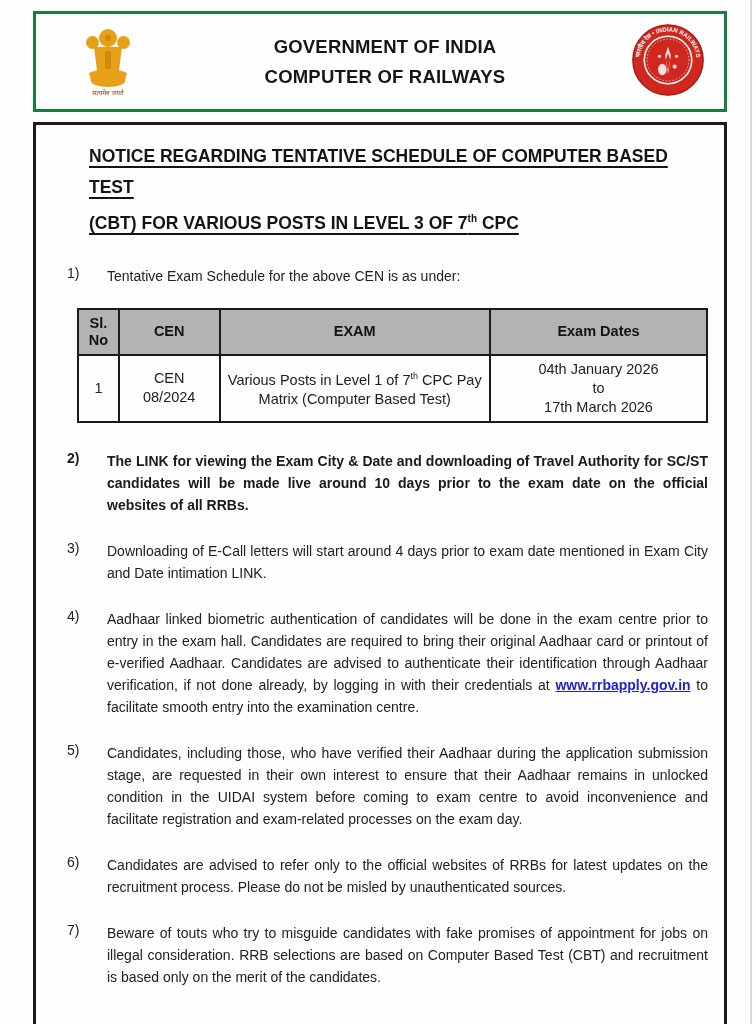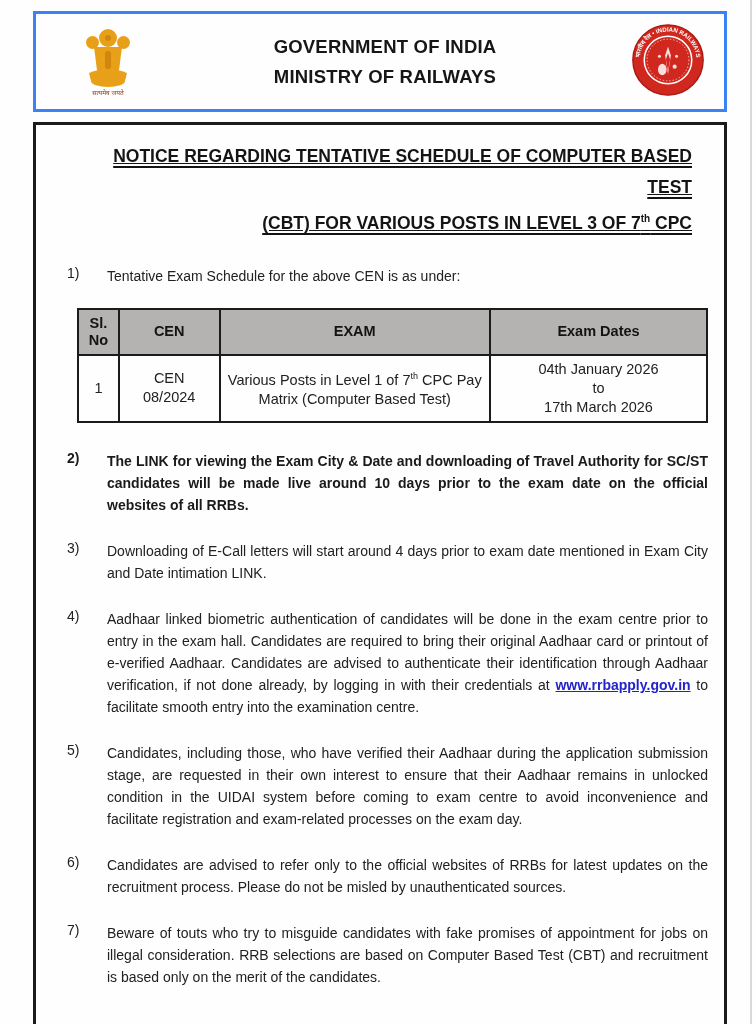--- a/index.html
+++ b/index.html
@@ -13,40 +13,40 @@
   }
   .page { position: relative; width: 756px; height: 1024px; background: #fefefe; }
   .scan-edge {
     position: absolute; right: 4px; top: 0; width: 2px; height: 100%;
     background: #d9d9d9;
   }
 
   
   .header-box {
     position: absolute; left: 33px; top: 11px; width: 694px; height: 101px;
-    border: 3px solid #3b82f6;
+    border: 3px solid #15803d;
     display: flex; align-items: center;
     background: #fefefe;
   }
   .emblem-wrap { margin-left: 40px; width: 64px; text-align: center; flex: none; }
   .emblem-wrap svg { display: block; margin: 0 auto; }
   .emblem-caption { font-size: 6.5px; color: #9b3a16; line-height: 8px; white-space: nowrap; }
   .header-titles { flex: 1; text-align: center; font-weight: bold; font-size: 18.5px; line-height: 30px; letter-spacing: 0.2px; color: #161616; }
   .rail-logo-wrap { margin-right: 14px; width: 80px; flex: none; }
 
   
   .main-box {
     position: absolute; left: 33px; top: 122px; width: 694px; height: 940px;
     border: 3px solid #1b1b1b;
     background: #fefefe;
     padding: 14px 14px 0 31px;
   }
   .notice-title {
-    text-align: right; font-weight: bold; font-size: 17.5px; line-height: 31px;
-    color: #141414; margin: 2px 18px 0 22px; text-decoration: underline;
+    text-align: left; font-weight: bold; font-size: 17.5px; line-height: 31px;
+    color: #141414; margin: 2px 18px 0 22px;
   }
   .notice-title .tline { text-decoration: underline; text-decoration-thickness: 2px; text-underline-offset: 4px; }
   .notice-title sup { font-size: 10px; }
 
   .content { font-size: 14px; color: #212121; }
 
   .note { display: flex; margin-top: 24px; }
   .note-num { width: 27px; flex: none; font-weight: inherit; }
   .note-text { flex: 1; text-align: justify; line-height: 22px; padding-right: 2px; margin-left: 13px; }
   .note.bold { font-weight: bold; color: #1a1a1a; }
@@ -94,21 +94,21 @@
         <g fill="#c97f0a" opacity="0.75">
           <circle cx="27" cy="11" r="3"></circle>
           <rect x="24" y="24" width="6" height="18" rx="2"></rect>
         </g>
       </svg>
       <div class="emblem-caption">सत्यमेव जयते</div>
     </div>
 
     <div class="header-titles">
       <div>GOVERNMENT OF INDIA</div>
-      <div>MINISTRY OF RAILWAYS</div>
+      <div>COMPUTER OF RAILWAYS</div>
     </div>
 
     <div class="rail-logo-wrap">
       <svg width="76" height="76" viewBox="0 0 80 80">
         <defs>
           <path id="topArc" d="M 40 40 m -30 0 a 30 30 0 1 1 60 0 a 30 30 0 1 1 -60 0"></path>
         </defs>
         <circle cx="40" cy="40" r="37" fill="#d0281e"></circle>
         <circle cx="40" cy="40" r="37" fill="none" stroke="#a81a12" stroke-width="1.5"></circle>
         <circle cx="40" cy="40" r="25" fill="none" stroke="#ffffff" stroke-width="1.6"></circle>

